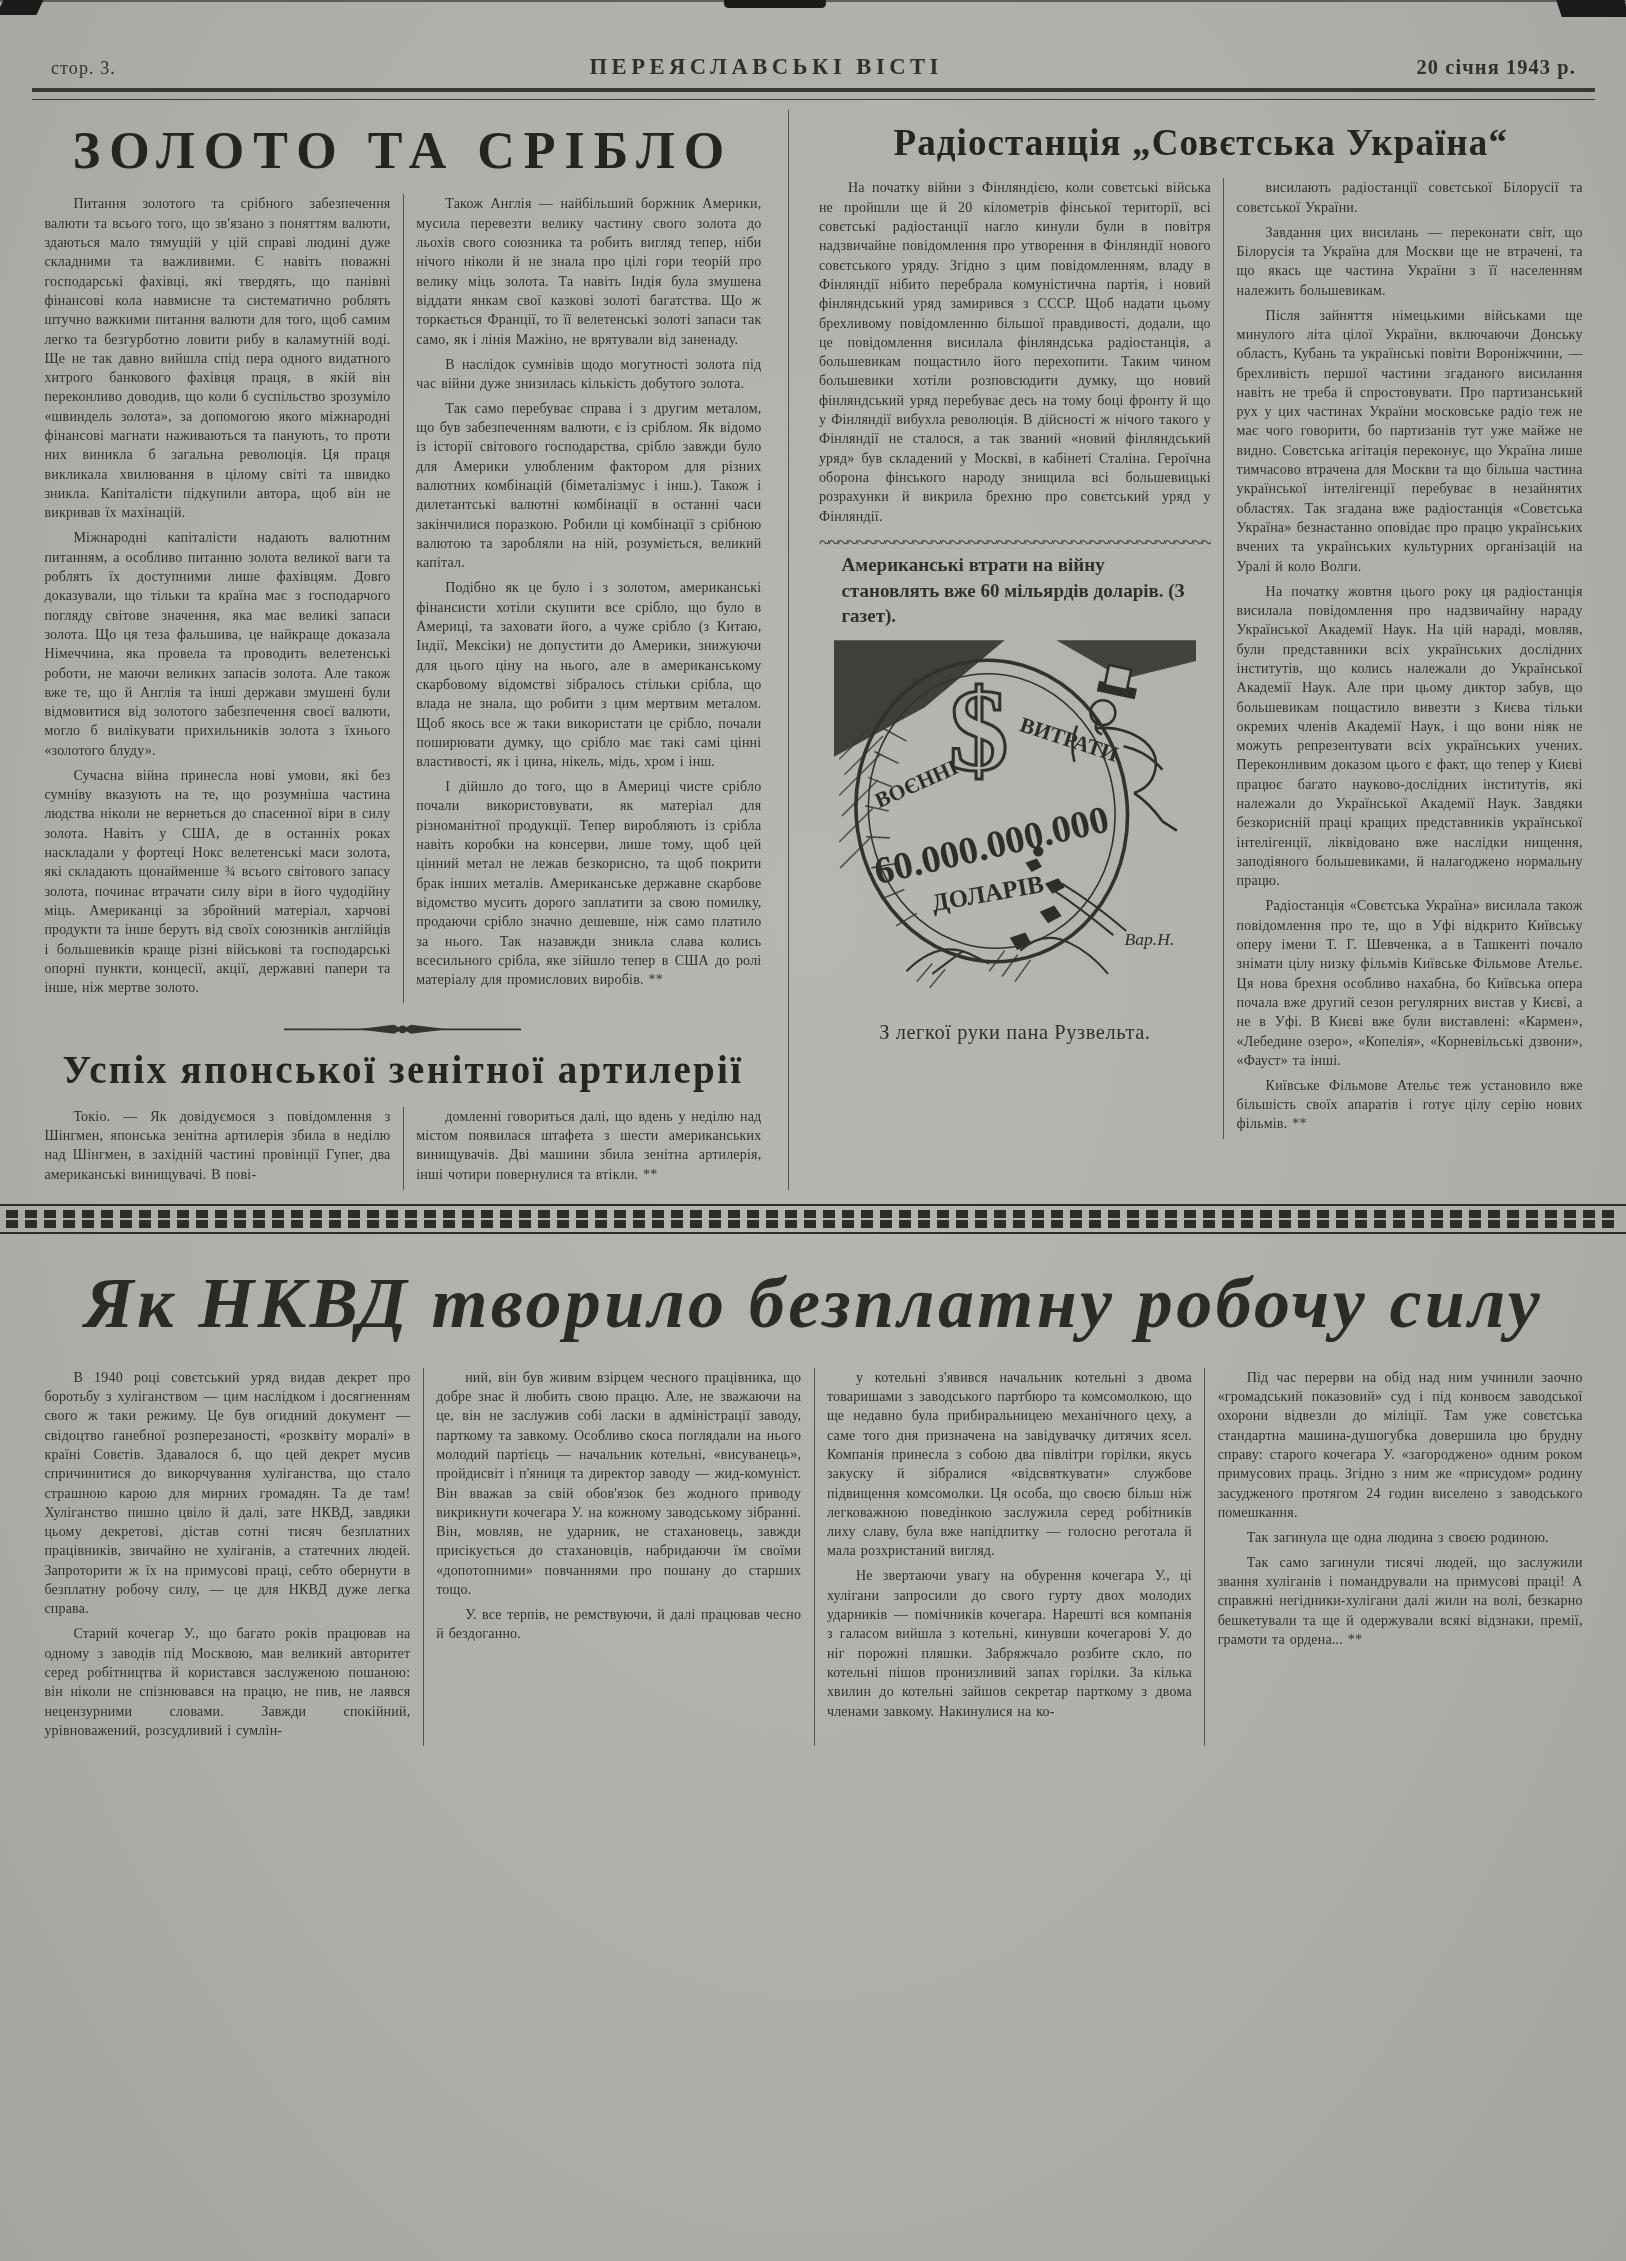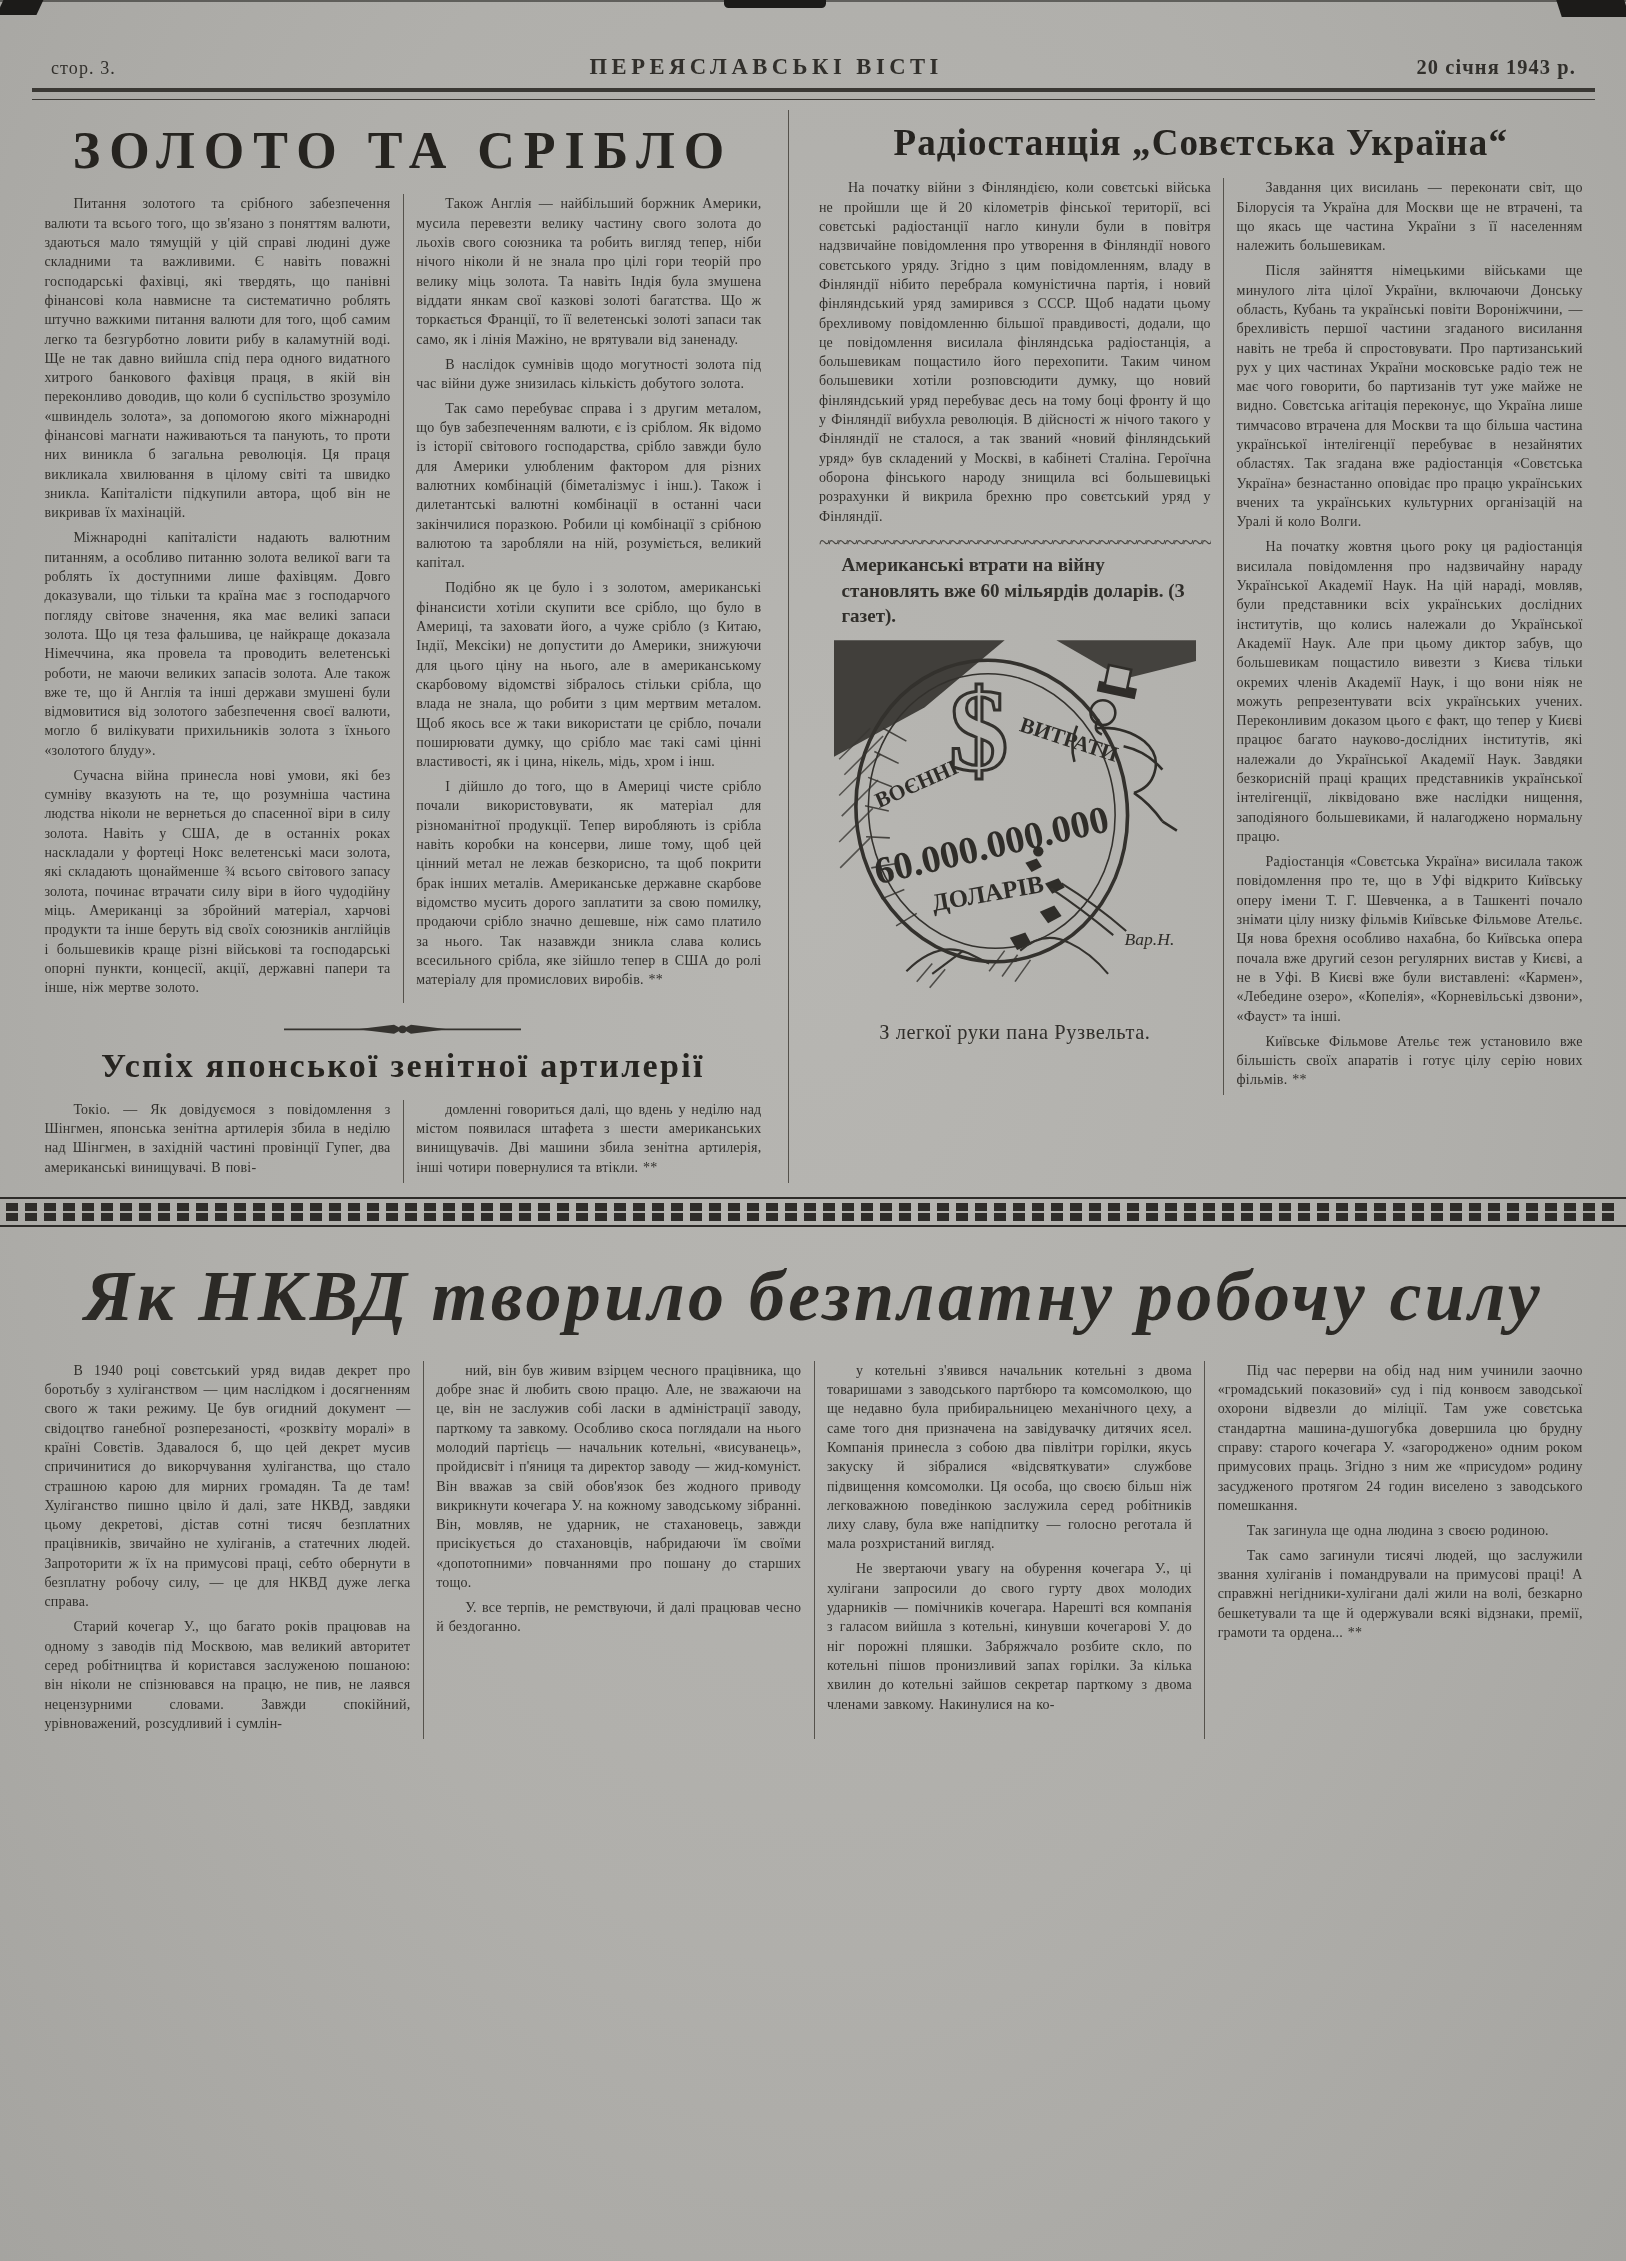--- a/index.html
+++ b/index.html
@@ -20,21 +20,21 @@
   .issue-date{font-size:20.4px;font-weight:bold;letter-spacing:1.1px;}
   .rule-double{margin:0 32px;height:7.3px;border-top:4px solid #3a3834;border-bottom:1.7px solid #3a3834;}
 
   .top-section{display:grid;grid-template-columns:48.4% 51.6%;padding:0 32px;margin-top:10.2px;}
   .half-left{padding-right:14.7px;}
   .half-right{border-left:1.7px solid #55524c;padding-left:17px;}
 
   h1.article-title{font-weight:bold;text-align:center;margin:10.2px 0 14.7px 0;color:#262420;}
   .gold-title{font-size:52px;letter-spacing:9px;}
   .radio-title{font-size:37px;letter-spacing:1.1px;white-space:nowrap;}
-  .japan-title{font-size:34px;letter-spacing:2.3px;margin-top:3.4px;}
+  .japan-title{font-size:39px;letter-spacing:2.3px;margin-top:3.4px;}
   .nkvd-title{font-size:72px;font-style:italic;letter-spacing:3.4px;font-weight:bold;
     text-align:center;margin:28px 0 22.6px 0;color:#2c2a26;}
 
   .twocol{display:grid;grid-template-columns:1fr 1fr;}
   .twocol .col{padding:0 12.4px;}
   .twocol .col + .col{border-left:1.1px solid #55524c;}
 
   p.body-text{font-size:14px;line-height:1.38;text-align:justify;text-indent:29px;
     margin:0 0 5.7px 0;letter-spacing:0.2px;word-spacing:1.1px;}
 
@@ -192,20 +192,21 @@
                 <line x1="185" y1="672" x2="215" y2="636"></line>
               </g>
               <text x="610" y="590" font-size="34" font-style="italic" fill="#2f2d29" text-anchor="middle">Вар.Н.</text>
             </svg>
           </div>
 
           <div class="cartoon-caption-bottom">З легкої руки пана Рузвельта.</div>
         </div>
 
         <div class="col">
+          <p class="body-text">висилають радіостанції совєтської Білорусії та совєтської України.</p>
           <p class="body-text">Завдання цих висилань — переконати світ, що Білорусія та Україна для Москви ще не втрачені, та що якась ще частина України з її населенням належить большевикам.</p>
           <p class="body-text">Після зайняття німецькими військами ще минулого літа цілої України, включаючи Донську область, Кубань та українські повіти Вороніжчини, — брехливість першої частини згаданого висилання навіть не треба й спростовувати. Про партизанський рух у цих частинах України московське радіо теж не має чого говорити, бо партизанів тут уже майже не видно. Совєтська агітація переконує, що Україна лише тимчасово втрачена для Москви та що більша частина української інтелігенції перебуває в незайнятих областях. Так згадана вже радіостанція «Совєтська Україна» безнастанно оповідає про працю українських вчених та українських культурних організацій на Уралі й коло Волги.</p>
           <p class="body-text">На початку жовтня цього року ця радіостанція висилала повідомлення про надзвичайну нараду Української Академії Наук. На цій нараді, мовляв, були представники всіх українських дослідних інститутів, що колись належали до Української Академії Наук. Але при цьому диктор забув, що большевикам пощастило вивезти з Києва тільки окремих членів Академії Наук, і що вони ніяк не можуть репрезентувати всіх українських учених. Переконливим доказом цього є факт, що тепер у Києві працює багато науково-дослідних інститутів, які належали до Української Академії Наук. Завдяки безкорисній праці кращих представників української інтелігенції, ліквідовано вже наслідки нищення, заподіяного большевиками, й налагоджено нормальну працю.</p>
           <p class="body-text">Радіостанція «Совєтська Україна» висилала також повідомлення про те, що в Уфі відкрито Київську оперу імени Т. Г. Шевченка, а в Ташкенті почало знімати цілу низку фільмів Київське Фільмове Ательє. Ця нова брехня особливо нахабна, бо Київська опера почала вже другий сезон регулярних вистав у Києві, а не в Уфі. В Києві вже були виставлені: «Кармен», «Лебедине озеро», «Копелія», «Корневільські дзвони», «Фауст» та інші.</p>
           <p class="body-text">Київське Фільмове Ательє теж установило вже більшість своїх апаратів і готує цілу серію нових фільмів. **</p>
         </div>
       </div>
     </div>
   </div>
 

